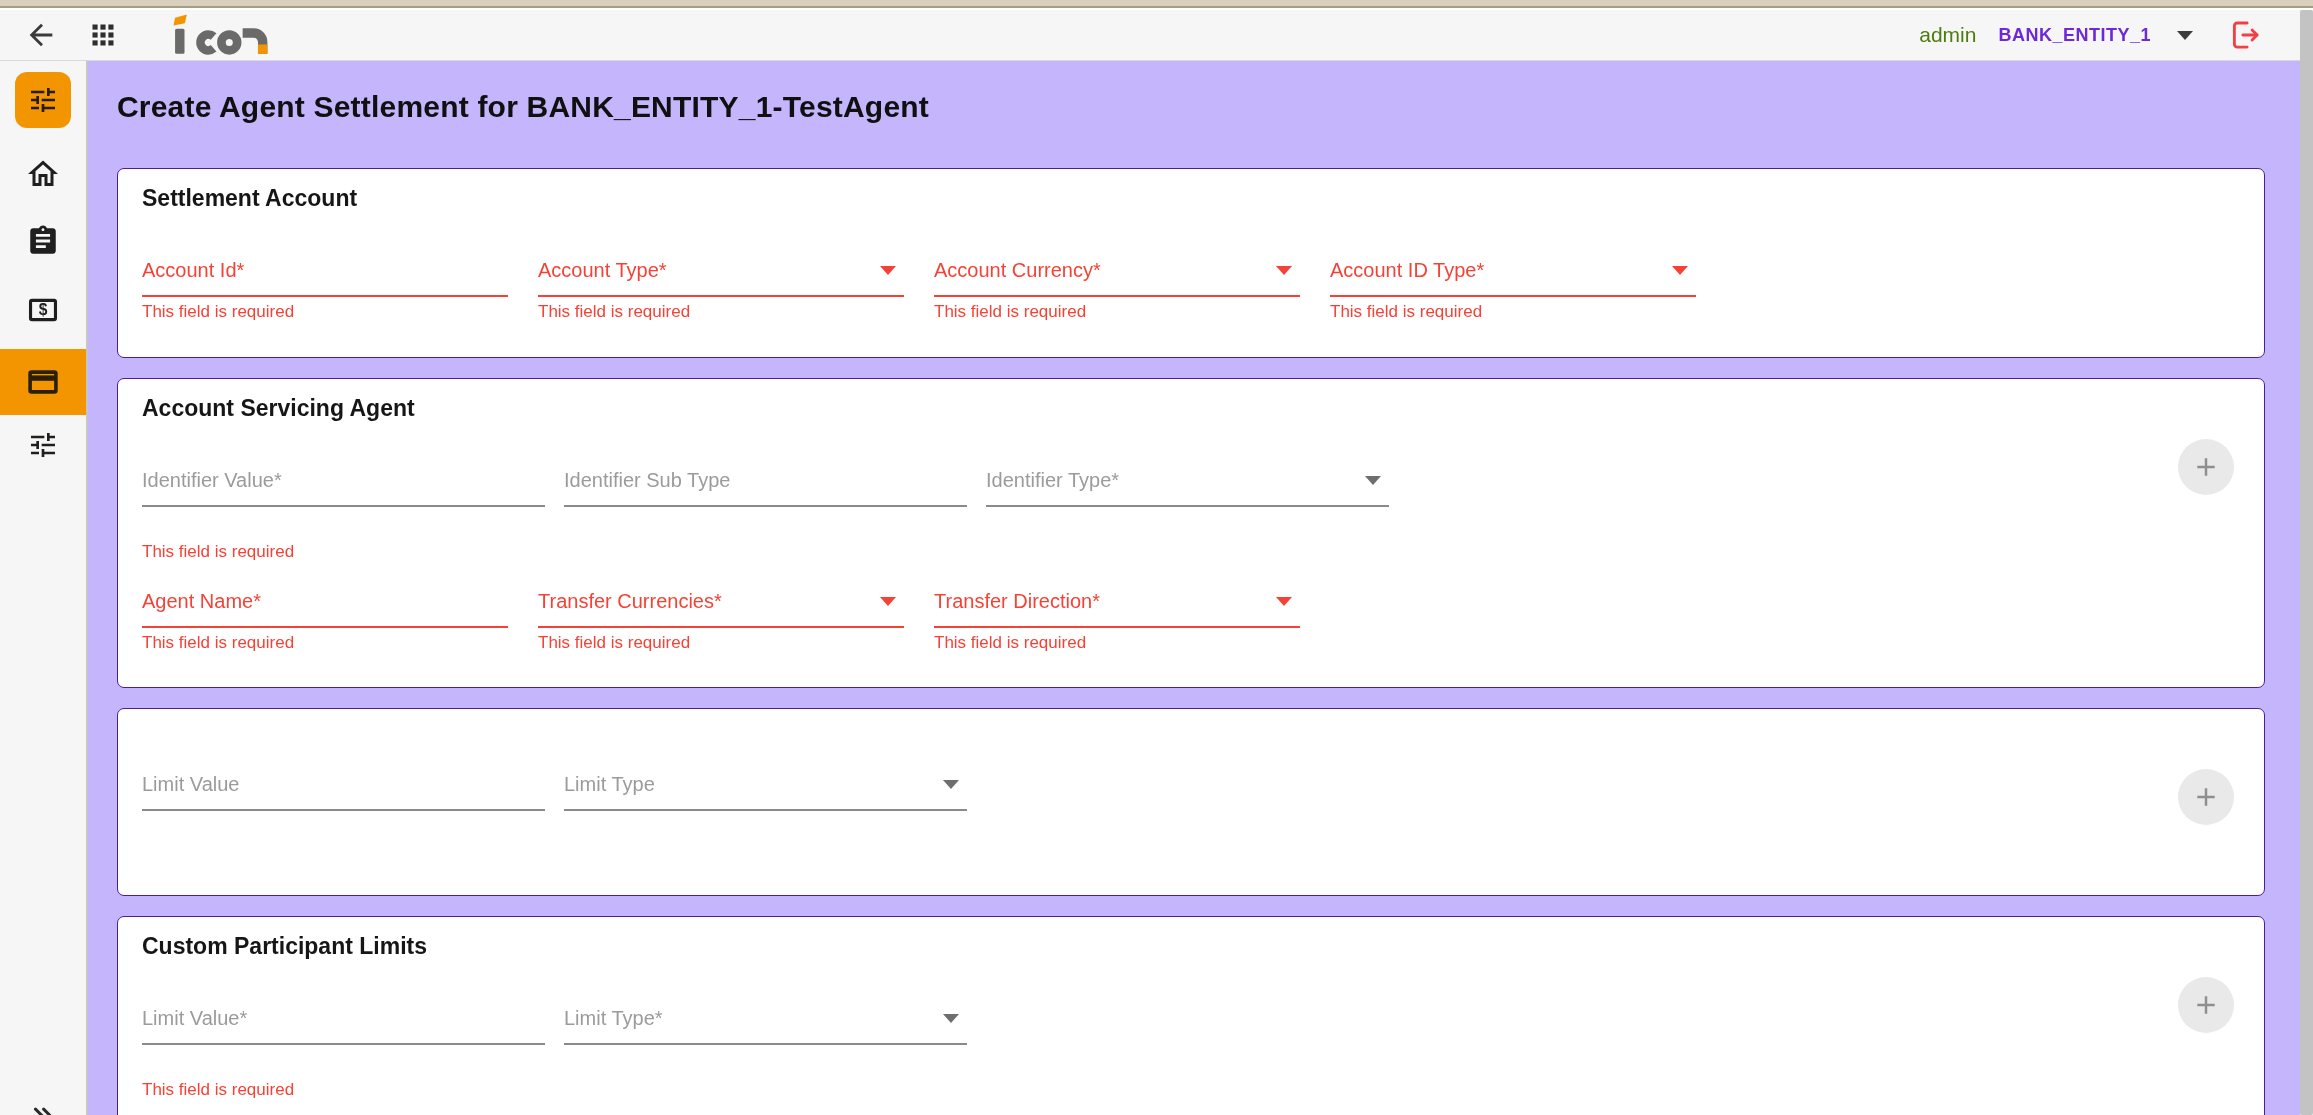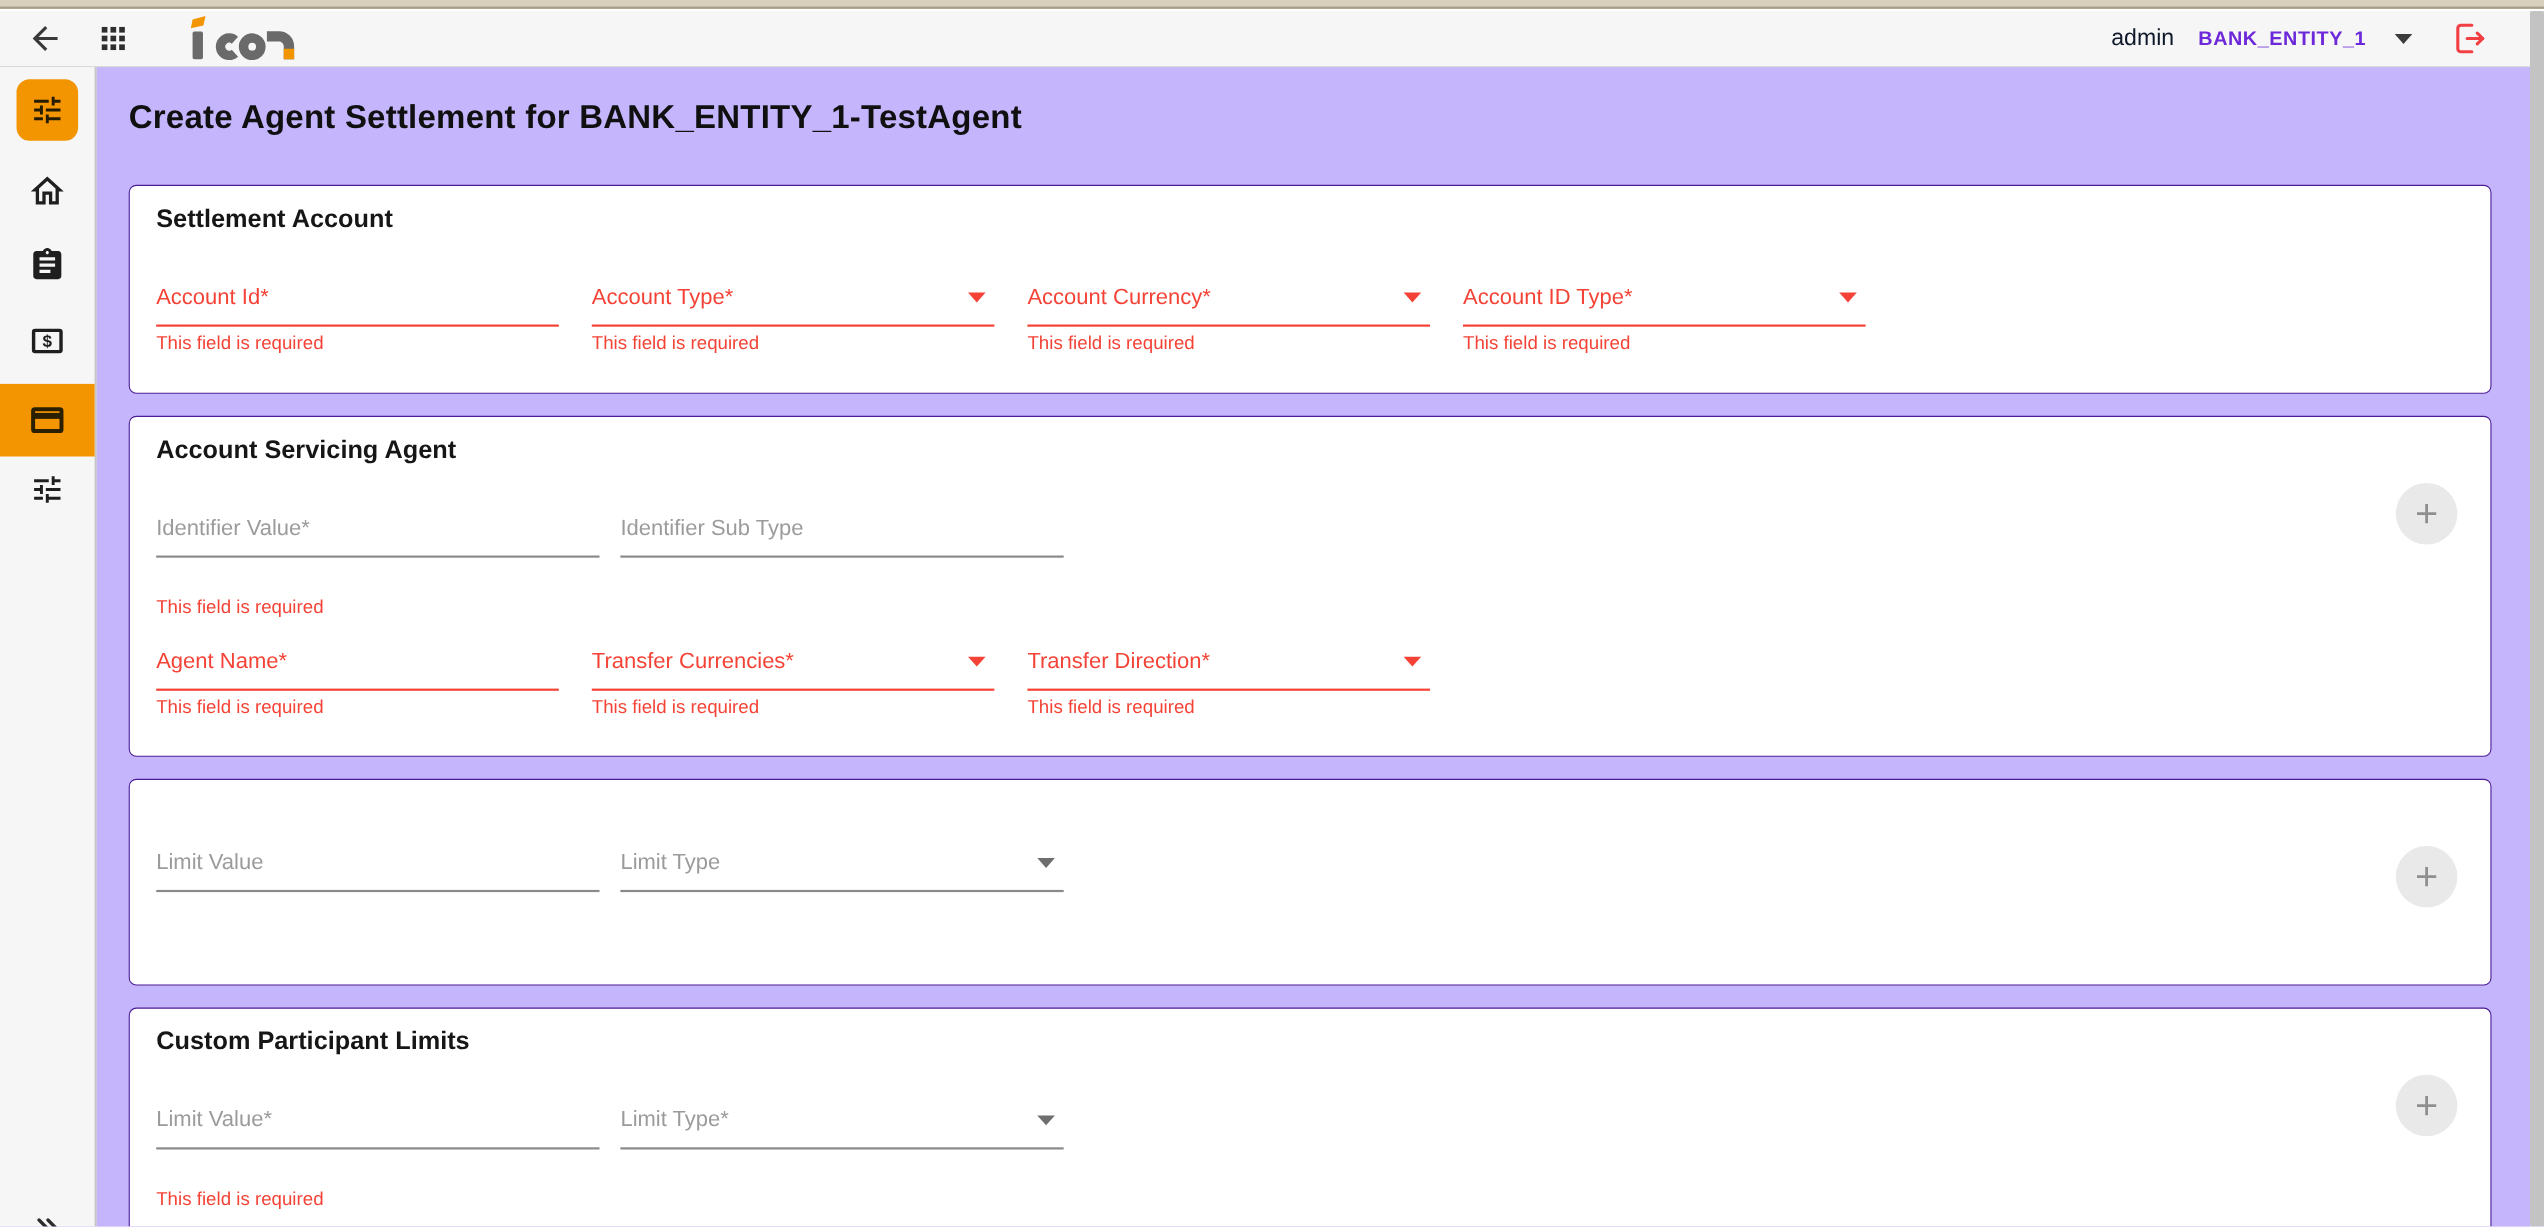--- a/index.html
+++ b/index.html
@@ -23,21 +23,21 @@
     position: absolute; left: 0; right: 0; top: 10px; height: 51px;
     background: #f6f6f6; border-bottom: 1px solid #d9d9d9;
     display: flex; align-items: center;
     padding: 0 50px 0 24px;
   }
   .hicon { display: flex; align-items: center; justify-content: center; cursor: pointer; }
   .back-btn { width: 34px; height: 34px; }
   .apps-btn { width: 30px; height: 30px; margin-left: 30px; }
   .logo { margin-left: 46px; height: 44px; }
   .header-right { margin-left: auto; display: flex; align-items: center; }
-  .admin-label { font-size: 21px; color: #0f172a; }
+  .admin-label { font-size: 21px; color: #4d7c0f; }
   .entity-picker { display: flex; align-items: center; margin-left: 22px; cursor: pointer; }
   .entity-name { font-size: 18px; font-weight: bold; color: #6d28d9; letter-spacing: 0.5px; }
   .entity-caret {
     width: 0; height: 0; margin-left: 26px;
     border-left: 8px solid transparent; border-right: 8px solid transparent;
     border-top: 9px solid #3c3c3c;
   }
   .logout-btn { width: 36px; height: 36px; margin-left: 34px; }
 
   
@@ -249,20 +249,25 @@
       <div class="frow wide">
         <div class="field">
           <div class="flabel">Identifier Value*</div>
           <div class="underline"></div>
           <div class="err spaced">This field is required</div>
         </div>
         <div class="field">
           <div class="flabel">Identifier Sub Type</div>
           <div class="underline"></div>
         </div>
+        <div class="field">
+          <div class="flabel">Identifier Type*</div>
+          <span class="caret"></span>
+          <div class="underline"></div>
+        </div>
       </div>
       <div class="frow narrow">
         <div class="field error">
           <div class="flabel">Agent Name*</div>
           <div class="underline"></div>
           <div class="err">This field is required</div>
         </div>
         <div class="field error">
           <div class="flabel">Transfer Currencies*</div>
           <span class="caret"></span>

